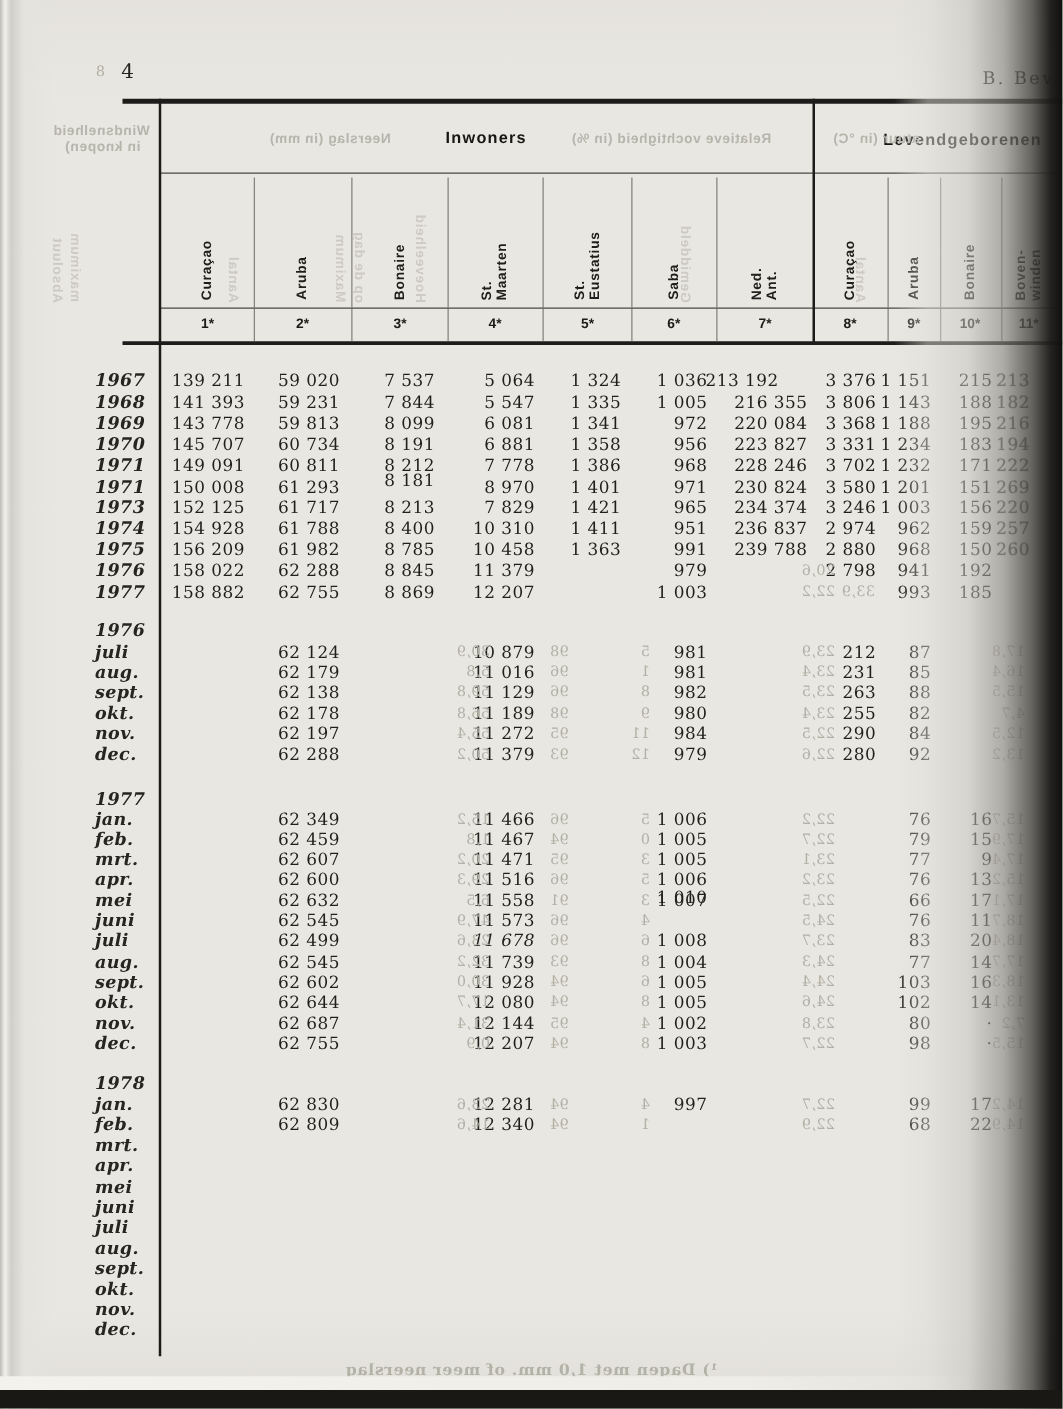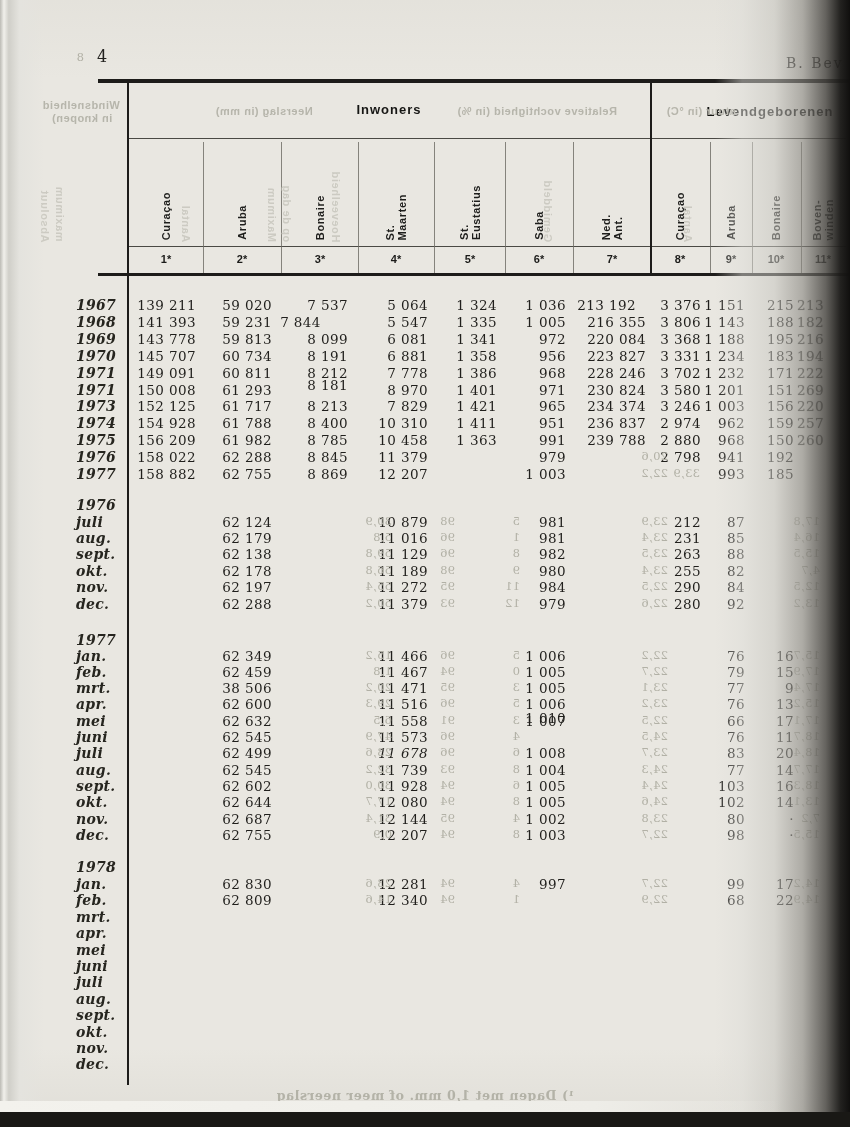--- a/index.html
+++ b/index.html
@@ -129,29 +129,29 @@
 winden</div>
     </div>
     <div class="colnum" style="left: 803px; top: 253px; width: 40px;">11*</div>
     <div class="rowlabel" style="left: 76px; top: 297px;">1967</div>
     <div class="cell" style="left: 101px; top: 297px; width: 95px;">139 211</div>
     <div class="cell" style="left: 177px; top: 297px; width: 95px;">59 020</div>
     <div class="cell" style="left: 253px; top: 297px; width: 95px;">7 537</div>
     <div class="cell" style="left: 333px; top: 297px; width: 95px;">5 064</div>
     <div class="cell" style="left: 402px; top: 297px; width: 95px;">1 324</div>
     <div class="cell" style="left: 471px; top: 297px; width: 95px;">1 036</div>
-    <div class="cell" style="left: 541px; top: 297px; width: 95px;">213 192</div>
+    <div class="cell" style="left: 528px; top: 297px; width: 95px;">213 192</div>
     <div class="cell" style="left: 606px; top: 297px; width: 95px;">3 376</div>
     <div class="cell" style="left: 650px; top: 297px; width: 95px;">1 151</div>
     <div class="cell" style="left: 699px; top: 297px; width: 95px;">215</div>
     <div class="cell c11" style="left: 729px; top: 297px; width: 95px;">213</div>
     <div class="rowlabel" style="left: 76px; top: 313.9px;">1968</div>
     <div class="cell" style="left: 101px; top: 313.9px; width: 95px;">141 393</div>
     <div class="cell" style="left: 177px; top: 313.9px; width: 95px;">59 231</div>
-    <div class="cell" style="left: 253px; top: 313.9px; width: 95px; text-align: center;">7 844</div>
+    <div class="cell" style="left: 253px; top: 313.9px; width: 95px;">7 844</div>
     <div class="cell" style="left: 333px; top: 313.9px; width: 95px;">5 547</div>
     <div class="cell" style="left: 402px; top: 313.9px; width: 95px;">1 335</div>
     <div class="cell" style="left: 471px; top: 313.9px; width: 95px;">1 005</div>
     <div class="cell" style="left: 551px; top: 313.9px; width: 95px;">216 355</div>
     <div class="cell" style="left: 606px; top: 313.9px; width: 95px;">3 806</div>
     <div class="cell" style="left: 650px; top: 313.9px; width: 95px;">1 143</div>
     <div class="cell" style="left: 699px; top: 313.9px; width: 95px;">188</div>
     <div class="cell c11" style="left: 729px; top: 313.9px; width: 95px;">182</div>
     <div class="rowlabel" style="left: 76px; top: 330.8px;">1969</div>
     <div class="cell" style="left: 101px; top: 330.8px; width: 95px;">143 778</div>
@@ -298,21 +298,21 @@
     <div class="cell" style="left: 471px; top: 647.5px; width: 95px;">1 006</div>
     <div class="cell" style="left: 650px; top: 647.5px; width: 95px;">76</div>
     <div class="cell" style="left: 699px; top: 647.5px; width: 95px;">16</div>
     <div class="rowlabel" style="left: 76px; top: 663.8px;">feb.</div>
     <div class="cell" style="left: 177px; top: 663.8px; width: 95px;">62 459</div>
     <div class="cell" style="left: 333px; top: 663.8px; width: 95px;">11 467</div>
     <div class="cell" style="left: 471px; top: 663.8px; width: 95px;">1 005</div>
     <div class="cell" style="left: 650px; top: 663.8px; width: 95px;">79</div>
     <div class="cell" style="left: 699px; top: 663.8px; width: 95px;">15</div>
     <div class="rowlabel" style="left: 76px; top: 680.1px;">mrt.</div>
-    <div class="cell" style="left: 177px; top: 680.1px; width: 95px;">38 506</div>
+    <div class="cell" style="left: 177px; top: 680.1px; width: 95px;">62 607</div>
     <div class="cell" style="left: 333px; top: 680.1px; width: 95px;">11 471</div>
     <div class="cell" style="left: 471px; top: 680.1px; width: 95px;">1 005</div>
     <div class="cell" style="left: 650px; top: 680.1px; width: 95px;">77</div>
     <div class="cell" style="left: 699px; top: 680.1px; width: 95px;">9</div>
     <div class="rowlabel" style="left: 76px; top: 696.4px;">apr.</div>
     <div class="cell" style="left: 177px; top: 696.4px; width: 95px;">62 600</div>
     <div class="cell" style="left: 333px; top: 696.4px; width: 95px;">11 516</div>
     <div class="cell" style="left: 471px; top: 696.4px; width: 95px;">1 006</div>
     <div class="cell" style="left: 650px; top: 696.4px; width: 95px;">76</div>
     <div class="cell" style="left: 699px; top: 696.4px; width: 95px;">13</div>

